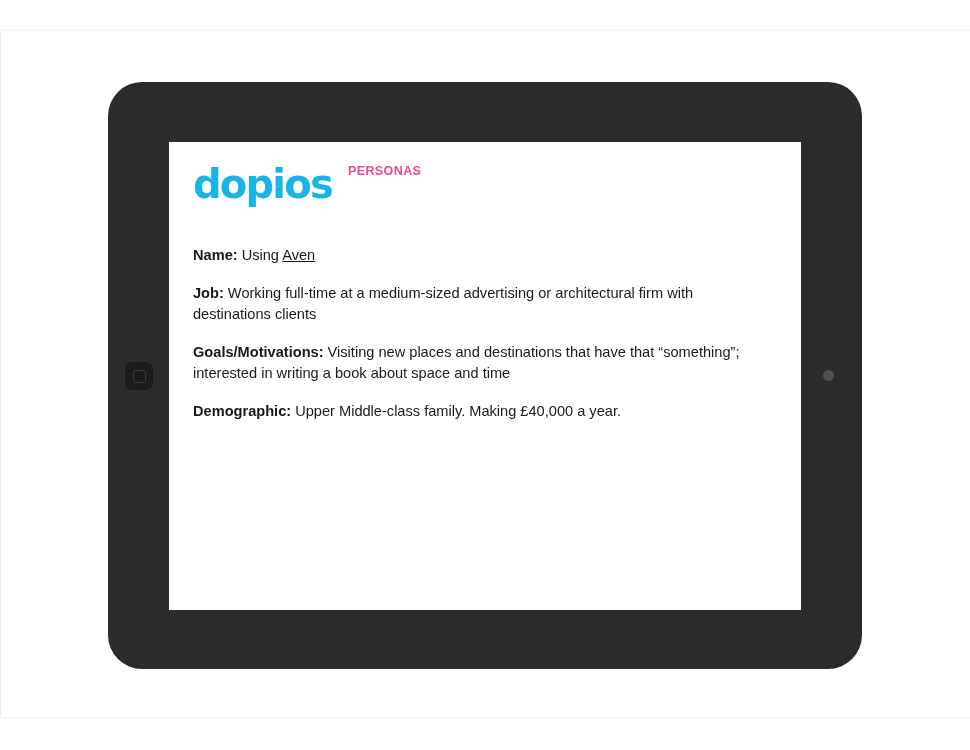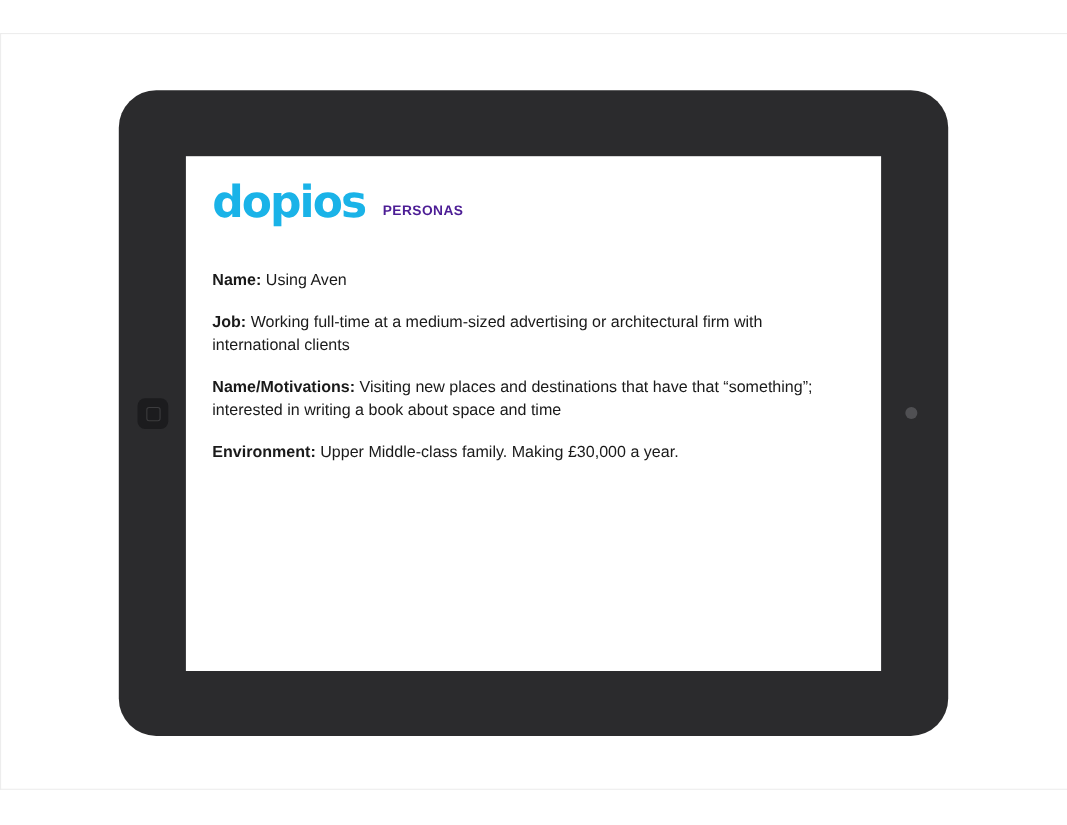--- a/index.html
+++ b/index.html
@@ -99,39 +99,38 @@
   .doc {
     position: absolute;
     left: 0;
     top: 0;
     width: 632px;
     padding: 0;
   }
 
   .doc-header {
     display: flex;
-    align-items: flex-end;
     padding: 22px 0 0 24px;
   }
 
   .logo {
     font-family: "DejaVu Sans", sans-serif;
     font-weight: bold;
     font-size: 40px;
     line-height: 40px;
     letter-spacing: -1.8px;
     color: #1ab3e8;
   }
 
   .header-label {
     font-family: "Liberation Sans", sans-serif;
     font-weight: bold;
     font-size: 12.5px;
     letter-spacing: 0.4px;
-    color: #4c1d95;
+    color: #ec4899;
     margin-left: 16px;
     margin-bottom: 6px;
   }
 
   .doc-body {
     padding: 26px 30px 0 24px;
   }
 
   .field {
     font-family: "Liberation Sans", sans-serif;
@@ -140,20 +139,21 @@
     color: #1a1a1a;
     margin-bottom: 18px;
   }
 
   .field .label {
     font-weight: bold;
     text-align: center;
   }
 
   .underline {
+    text-decoration: underline;
   }
 
 </style>
 </head>
 <body>
 
 <div id="page">
 
   <div class="frame-line-top"></div>
   <div class="frame-line-left"></div>
@@ -176,30 +176,30 @@
         </div>
 
         <div class="doc-body">
 
           <p class="field">
             <span class="label">Name:</span><span> Using </span><span class="underline">Aven</span>
           </p>
 
 
           <p class="field">
-            <span class="label">Job:</span><span> Working full-time at a medium-sized advertising or architectural firm with international clients</span>
-          </p>
-
-
-          <p class="field">
-            <span class="label">Name/Motivations:</span><span> Visiting new places and destinations that have that “something”; interested in writing a book about space and time</span>
-          </p>
-
-          <p class="field">
-            <span class="label">Environment:</span><span> Upper Middle-class family. Making £30,000 a year.</span>
+            <span class="label">Job:</span><span> Working full-time at a medium-sized advertising or architectural firm with destinations clients</span>
+          </p>
+
+
+          <p class="field">
+            <span class="label">Goals/Motivations:</span><span> Visiting new places and destinations that have that “something”; interested in writing a book about space and time</span>
+          </p>
+
+          <p class="field">
+            <span class="label">Demographic:</span><span> Upper Middle-class family. Making £40,000 a year.</span>
           </p>
 
 
         </div>
       </div>
     </div>
   </div>
 </div>
 
 </body></html>

